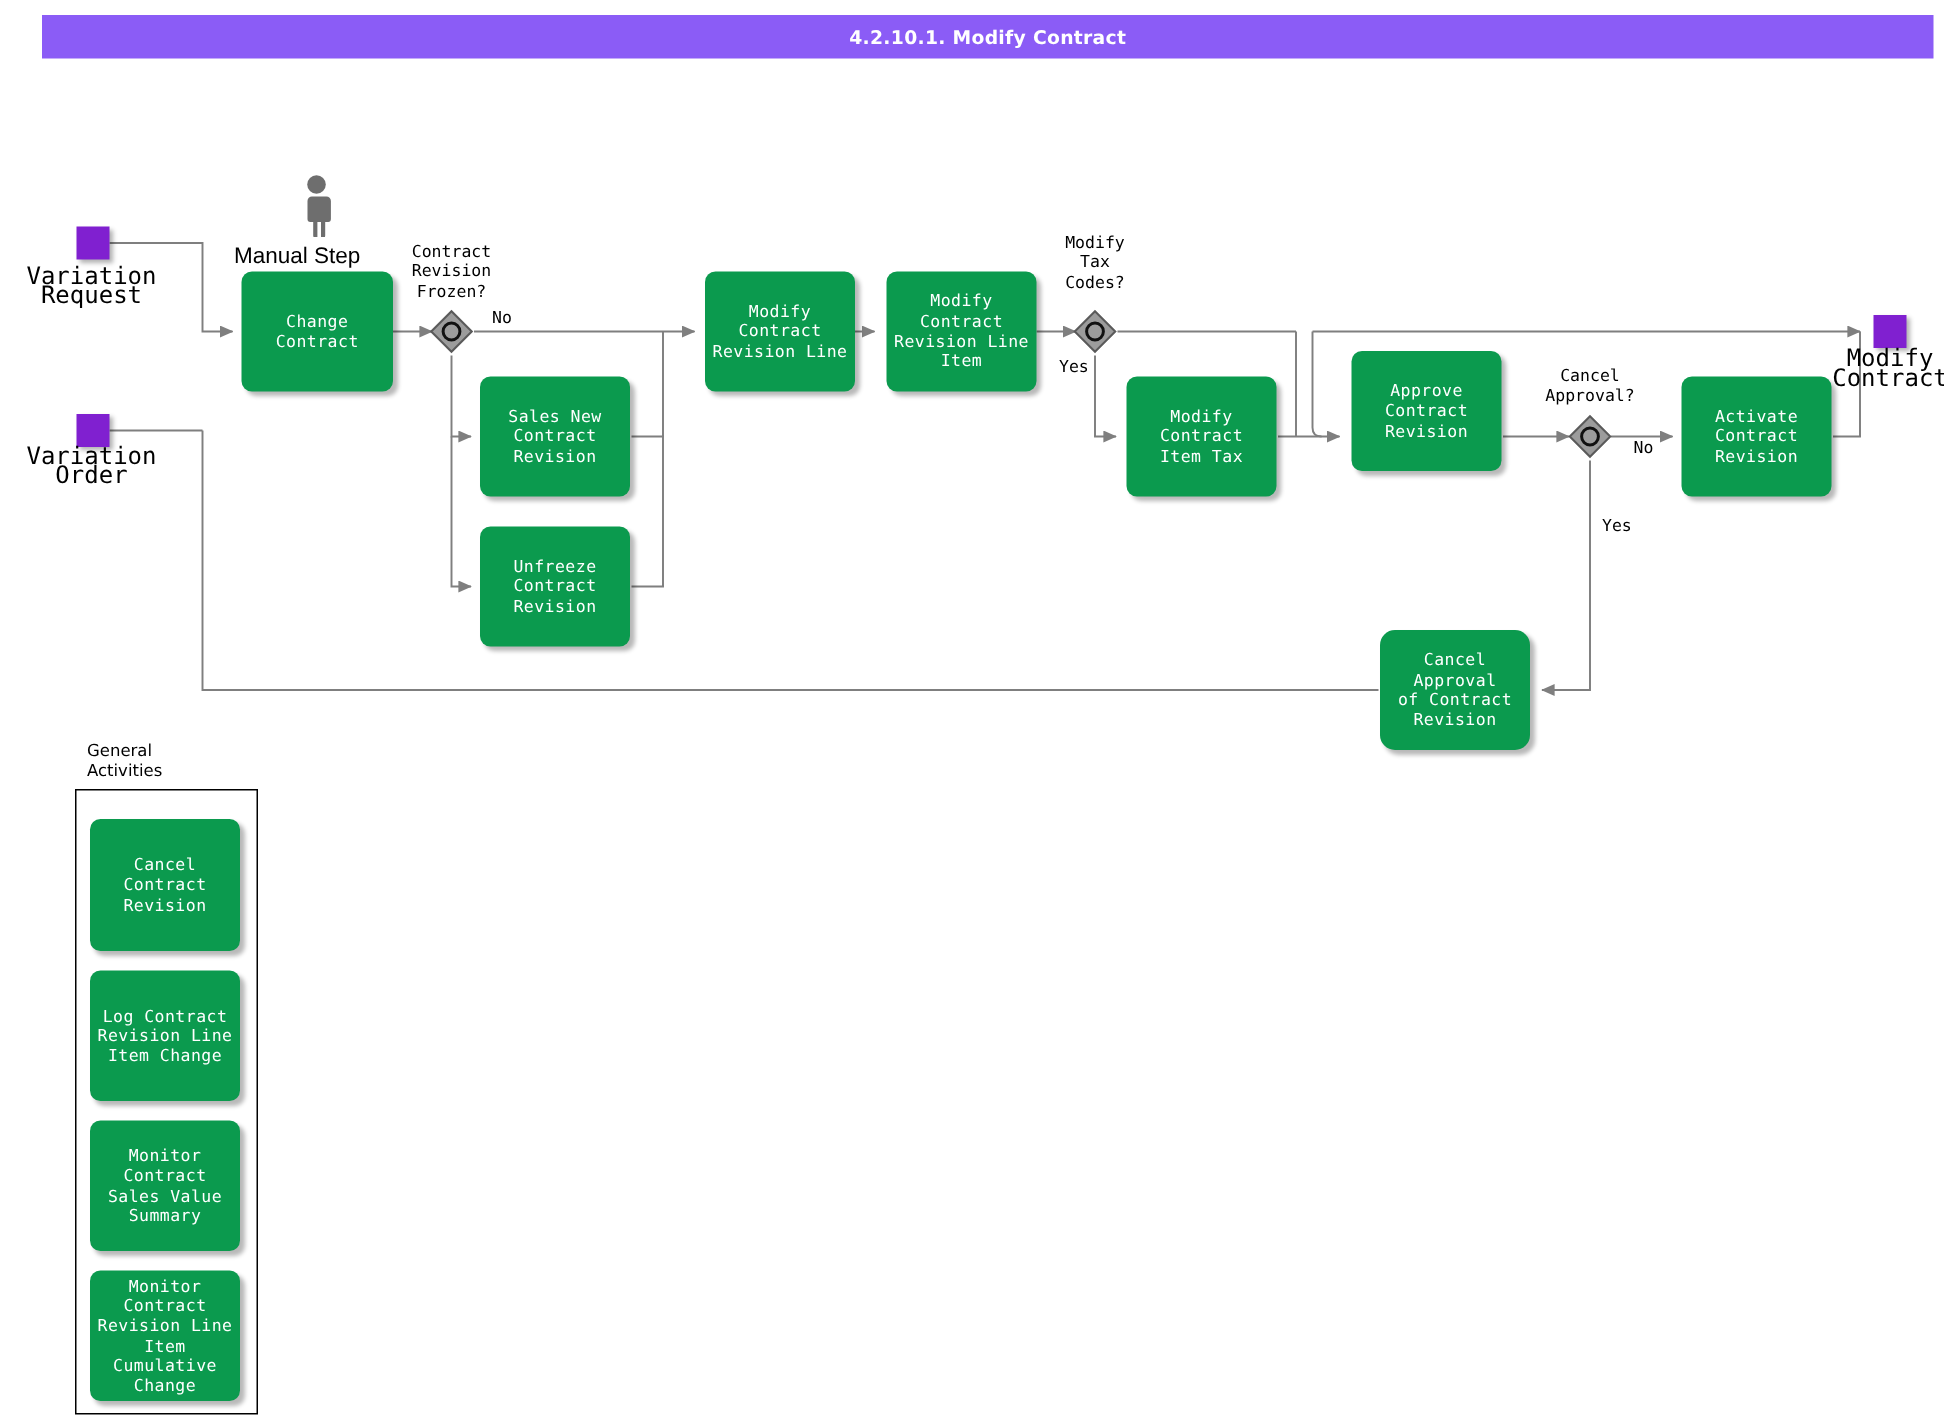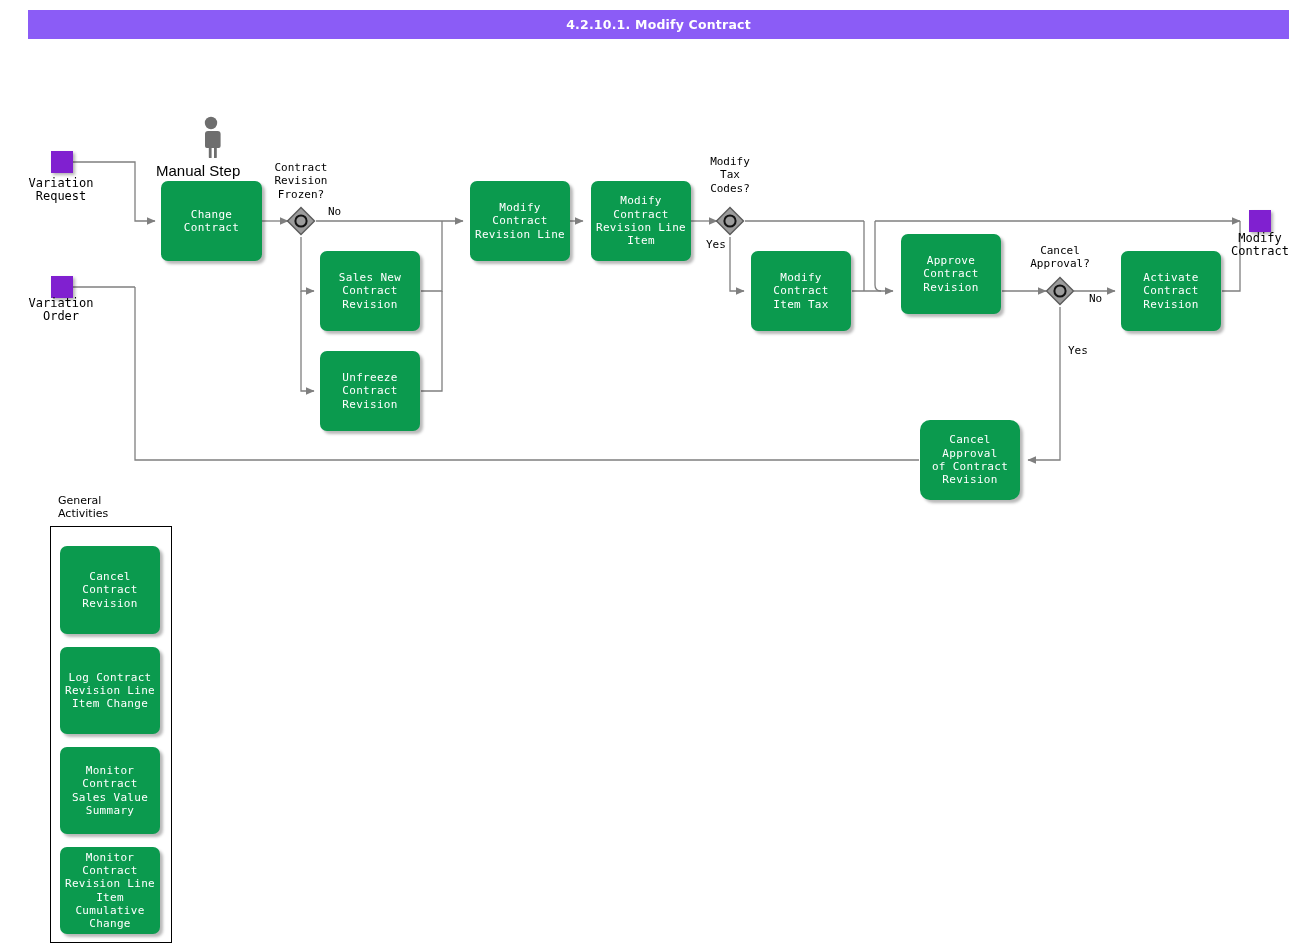--- a/index.html
+++ b/index.html
@@ -46,21 +46,21 @@
   
   .event{
     position:absolute;width:22px;height:22px;
     background:#8020D0;
     box-shadow:2px 2px 3px rgba(0,0,0,.30);
     z-index:3;
   }
   .evlabel{
     position:absolute;text-align:center;
     font-family:"DejaVu Sans Mono", monospace;
-    font-size:12px;line-height:13.3px;color:#000;
+    font-size:16px;line-height:13.3px;color:#000;
     z-index:4;white-space:pre-line;
   }
 
   
   .gw{position:absolute;width:30px;height:30px;z-index:4;}
   .gwlabel{
     position:absolute;text-align:center;
     font-family:"DejaVu Sans Mono", monospace;
     font-size:11px;line-height:13.3px;color:#000;
     white-space:pre-line;z-index:4;

